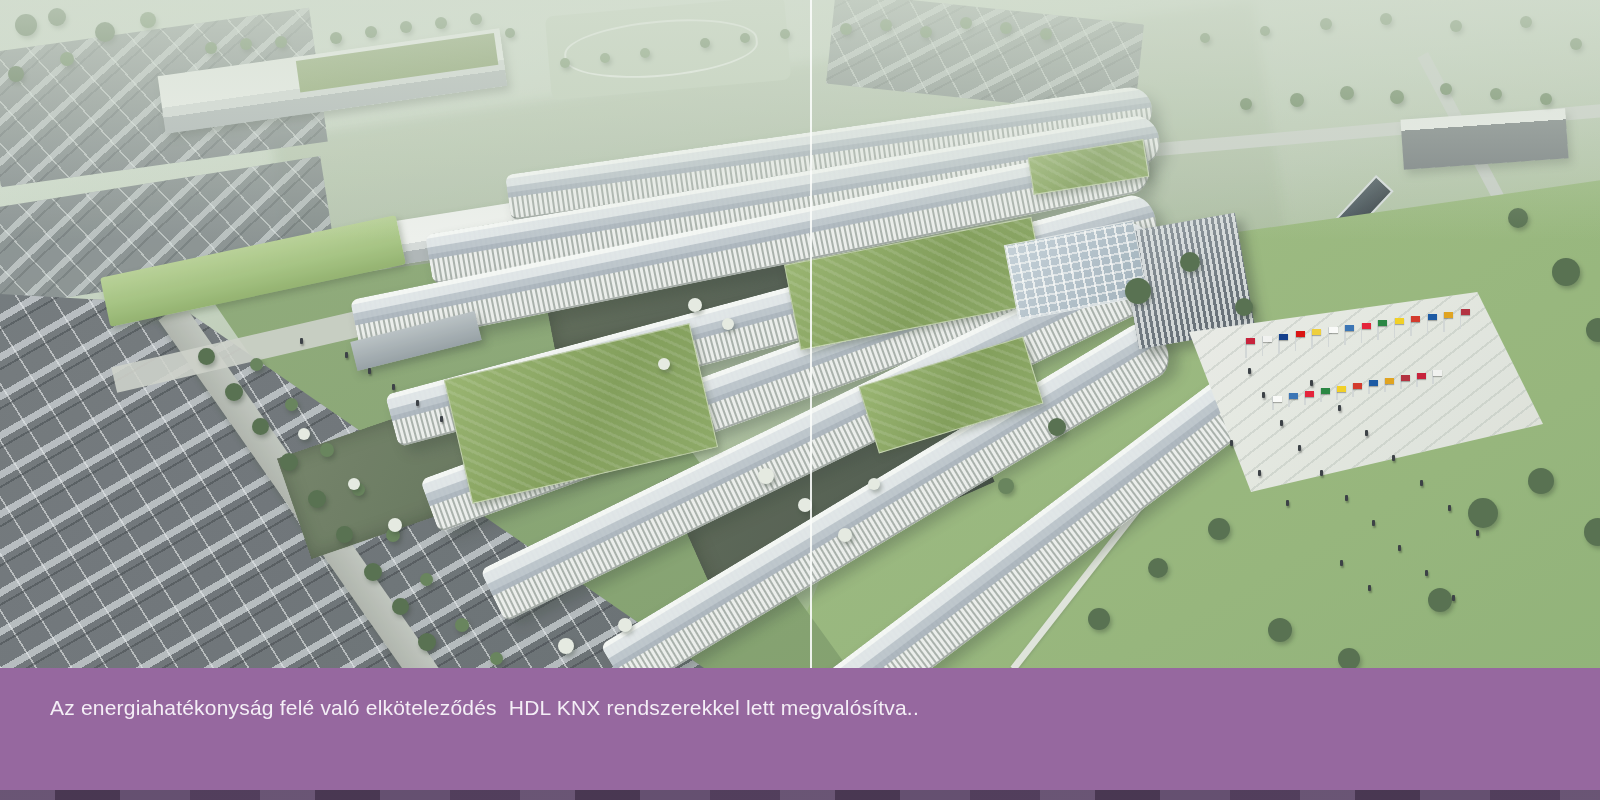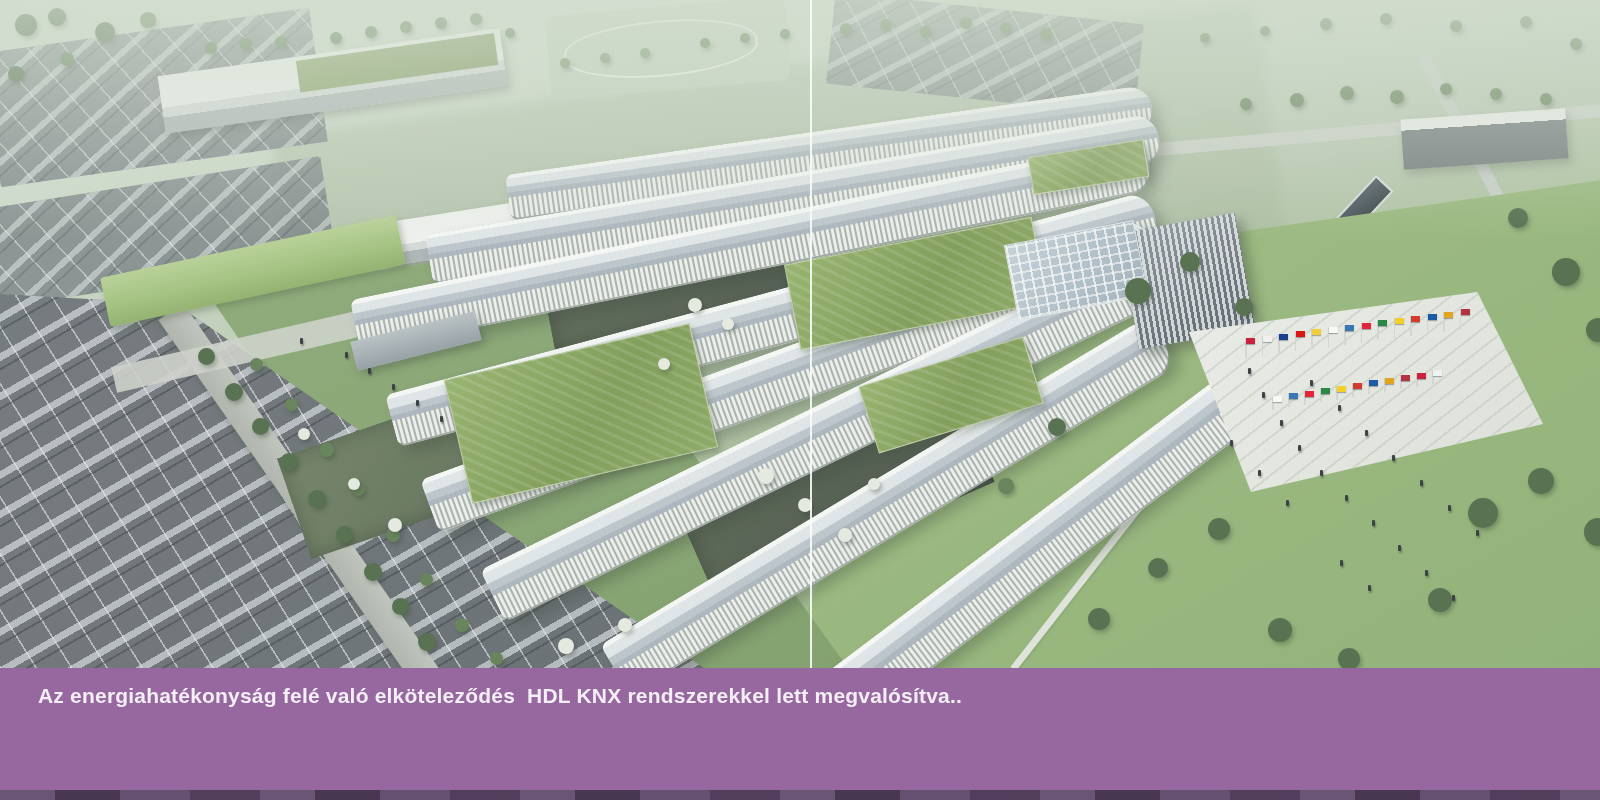--- a/index.html
+++ b/index.html
@@ -95,21 +95,21 @@
     clip-path:polygon(3% 20%,82% 0%,100% 66%,20% 100%);
     background:
       repeating-linear-gradient(-38deg,rgba(158,168,162,.28) 0 2px,rgba(0,0,0,0) 2px 15px),
       linear-gradient(135deg,#eef0ec,#dfe3dc);}
   .tint{left:0;top:0;width:1600px;height:668px;background:rgba(196,209,190,.10);}
   
   .banner{position:absolute;left:0;top:668px;width:1600px;height:122px;
     background:var(--banner-bg,#96689f);color:var(--text,#fff);}
   .banner h1{margin:0;padding:16px 0 0 37px;font-size:40px;font-weight:bold;letter-spacing:.2px;
     color:var(--text,#fff);}
-  .banner .sub{margin:0;padding:16px 0 0 38px;font-size:21px;font-weight:700;
+  .banner .sub{margin:12px;padding:16px 0 0 38px;font-size:21px;font-weight:400;
     color:#f4eef6;white-space:pre-wrap;letter-spacing:.2px;}
   .banner-footer{position:absolute;left:0;top:790px;width:1600px;height:10px;
     background:
       repeating-linear-gradient(90deg,rgba(255,255,255,.08) 0 55px,rgba(0,0,0,.22) 55px 120px,rgba(255,255,255,.05) 120px 190px,rgba(0,0,0,.12) 190px 260px),
       var(--banner-footer,#5d4769);}
 </style>
 </head>
 <body>
 
 <div class="stage">

